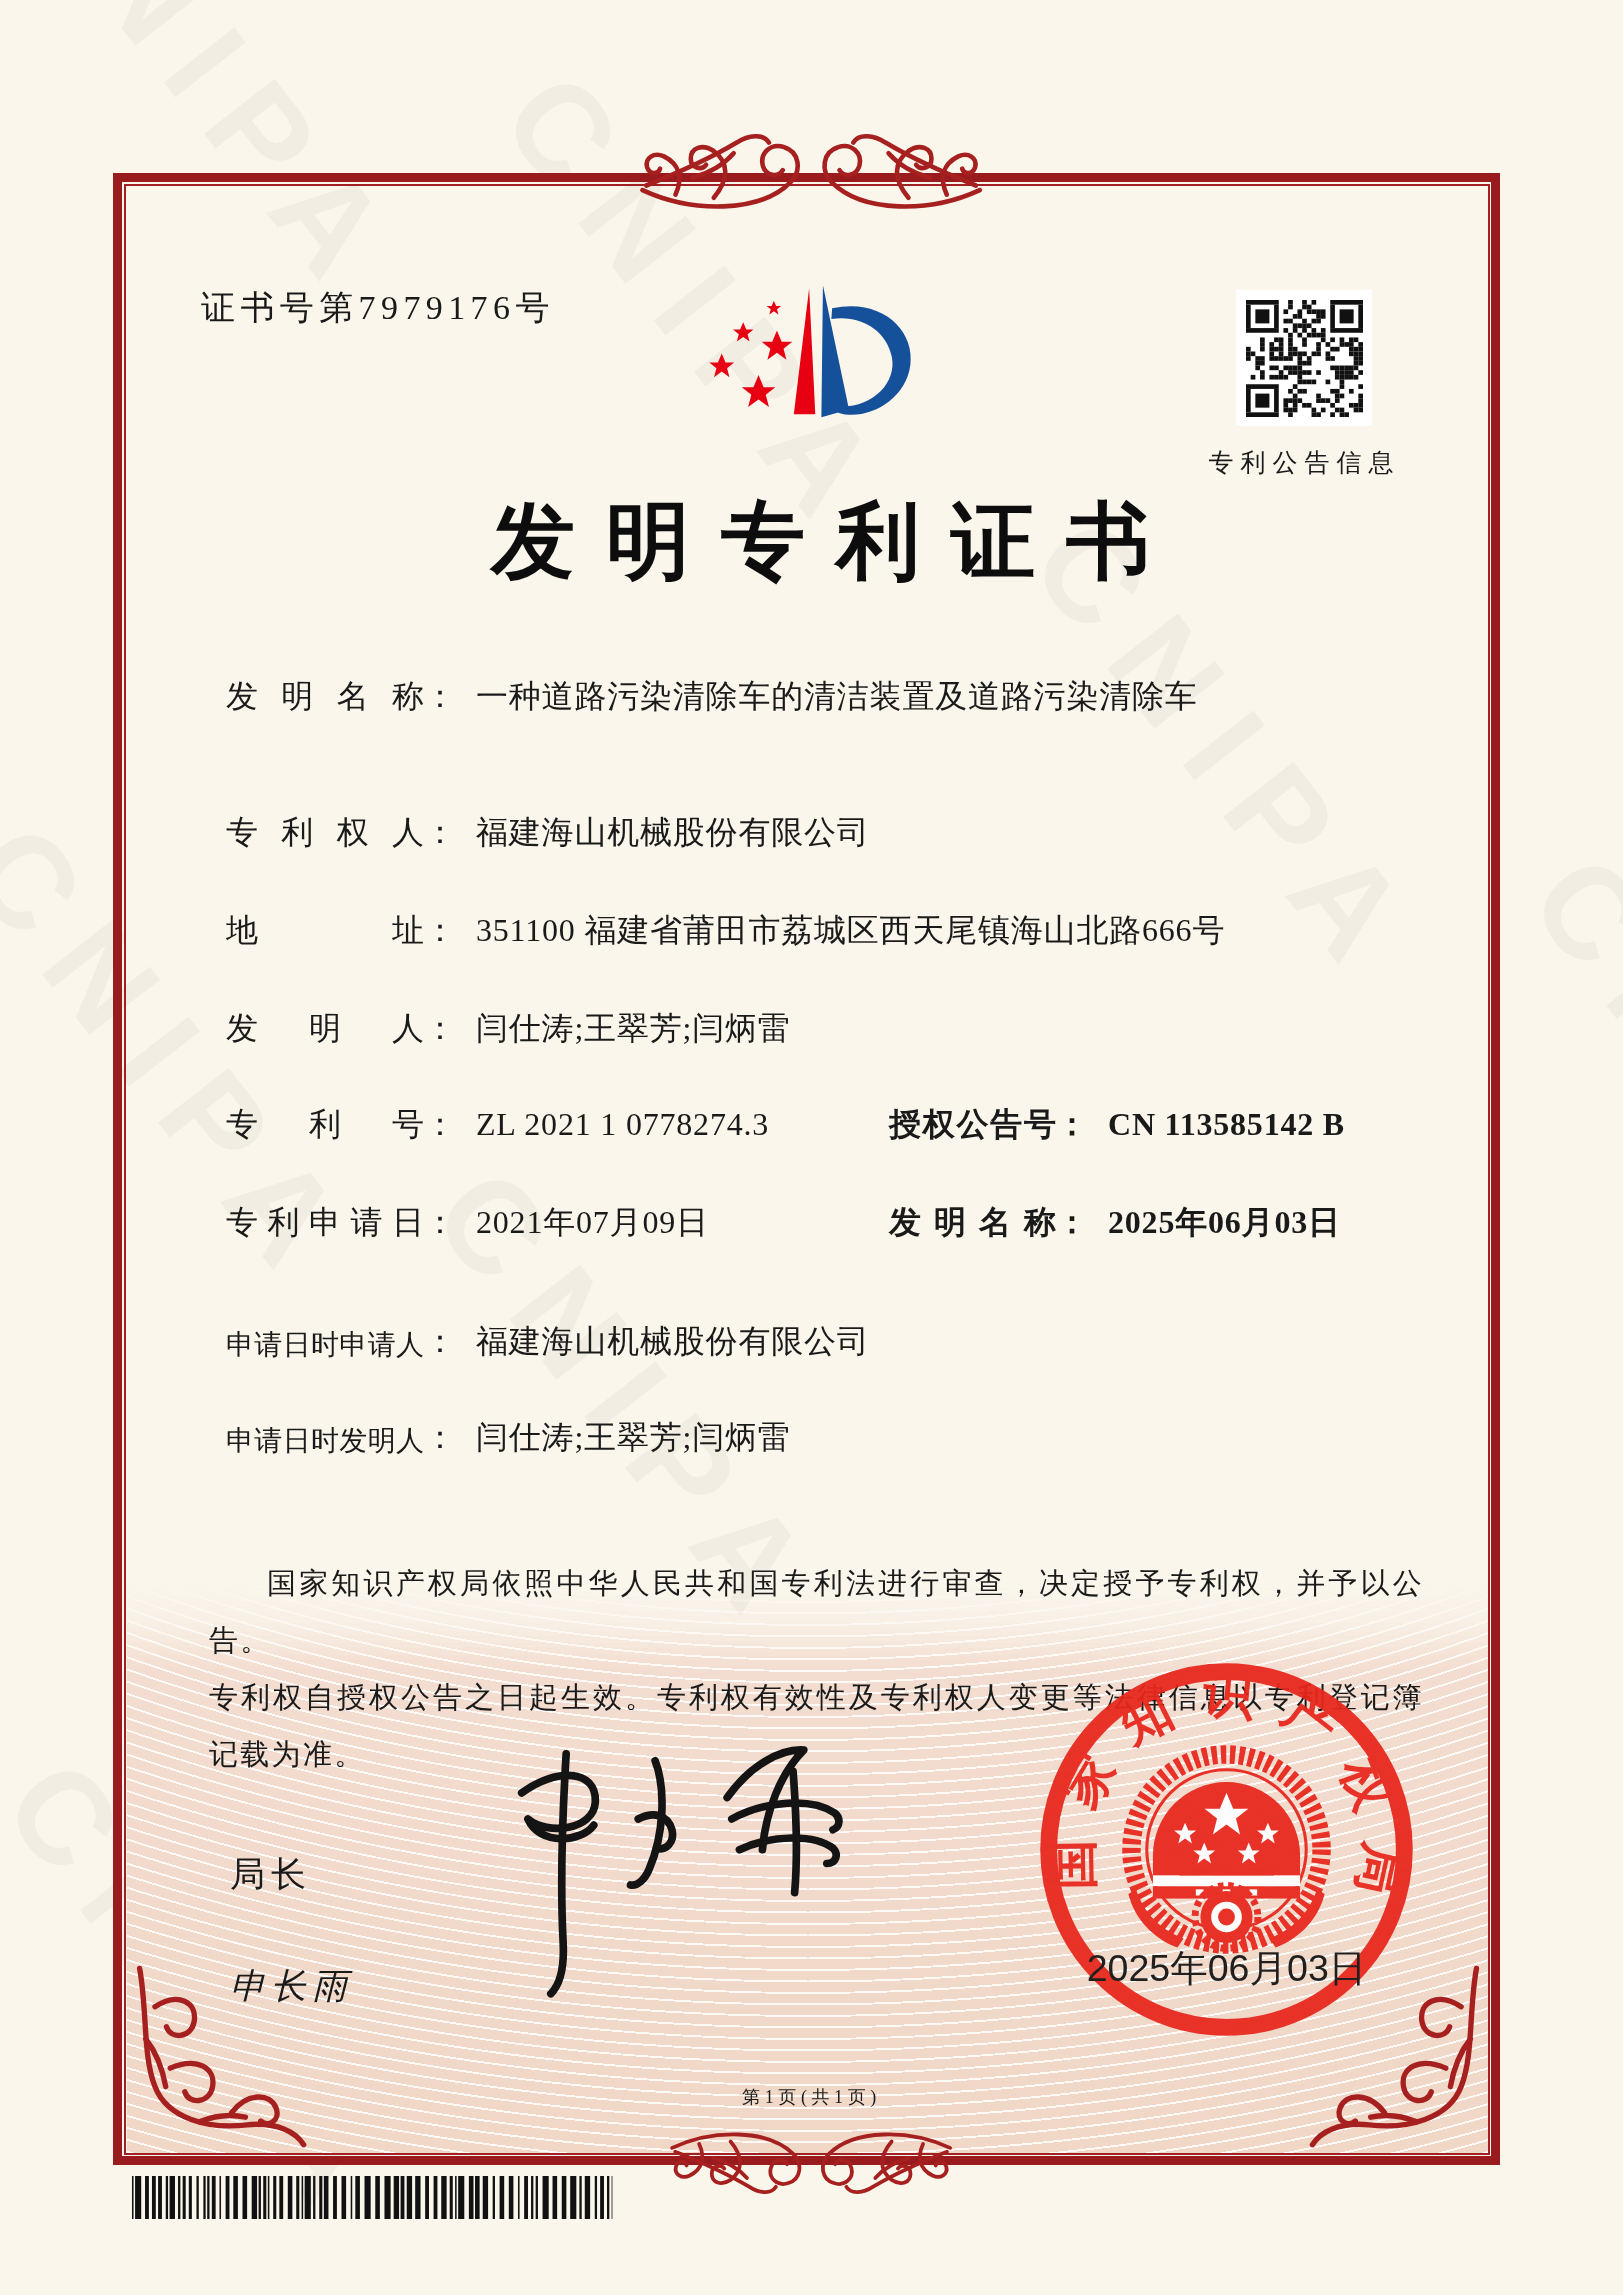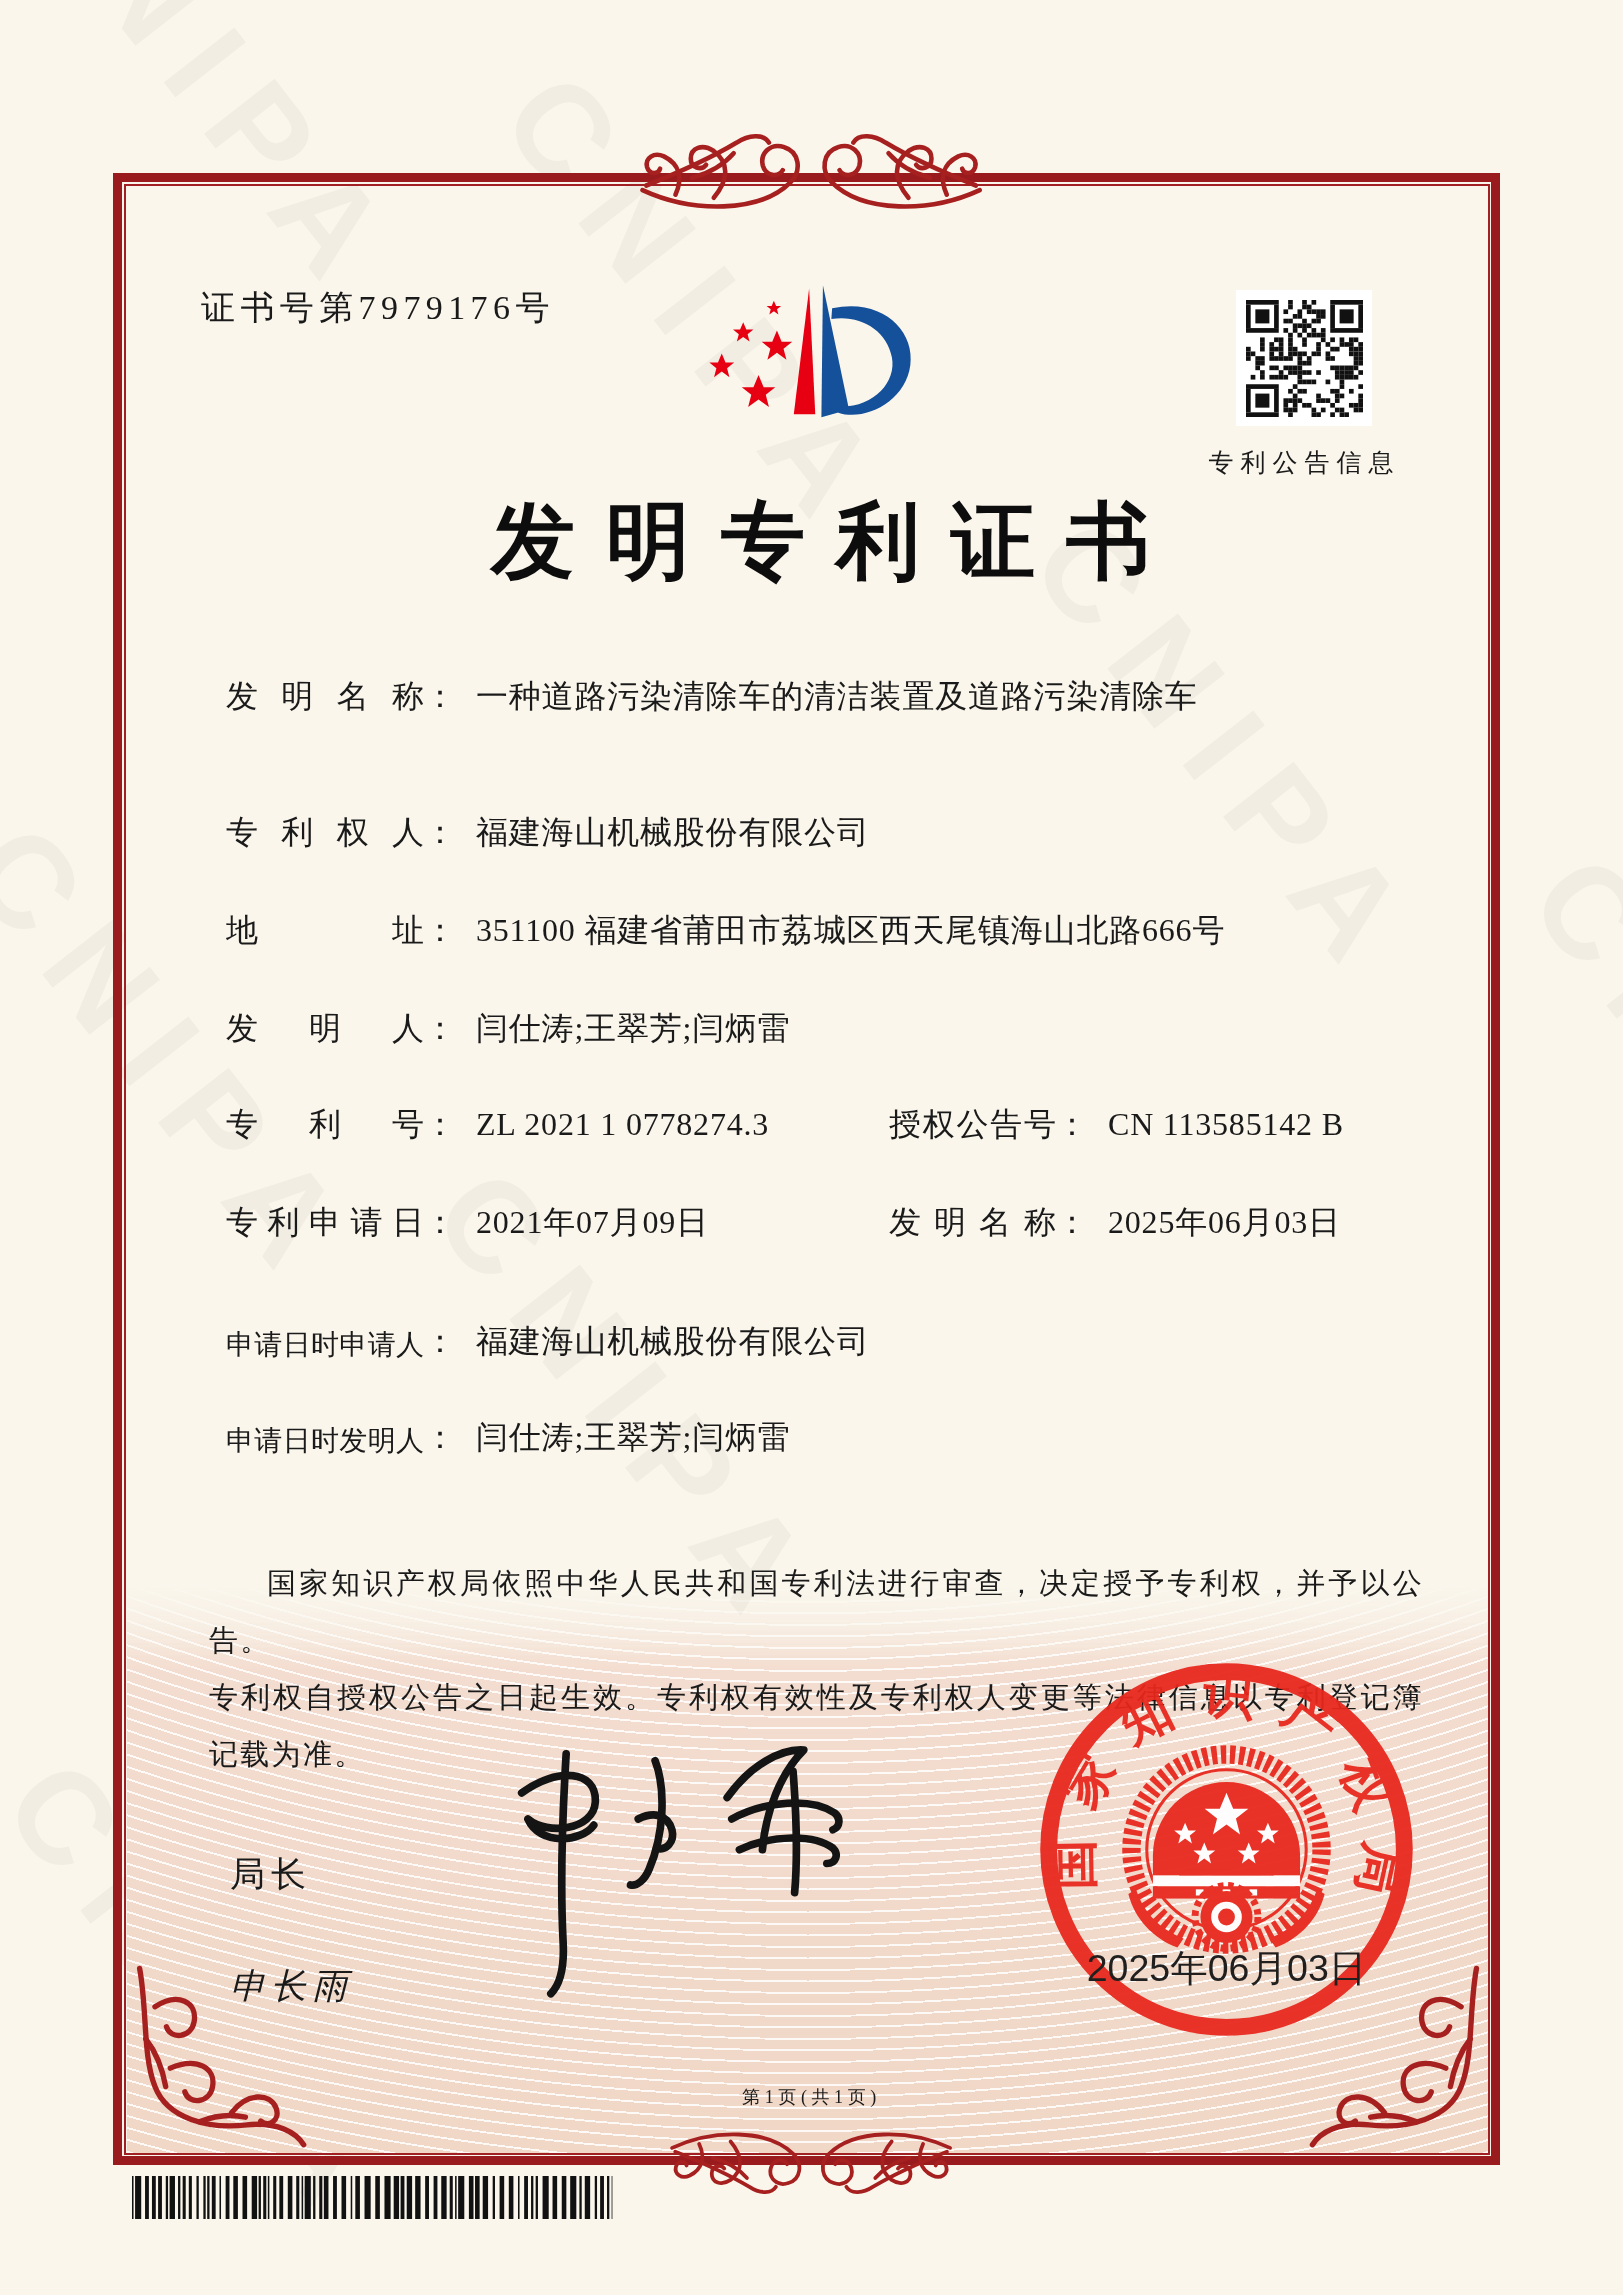--- a/index.html
+++ b/index.html
@@ -32,21 +32,21 @@
               font-size:25px;letter-spacing:7px;}
   .title{position:absolute;left:0;top:485px;width:100%;text-align:center;
          font-size:84px;font-weight:bold;letter-spacing:31px;text-indent:31px;color:#0d0d0d;padding-left:9px;}
   
   .row{position:absolute;left:226px;width:1242px;font-size:32px;white-space:nowrap;}
   .lbl{display:inline-block;width:198px;text-align:justify;text-align-last:justify;
        vertical-align:bottom;}
   .lbl.long{font-size:28px;margin-top:30px;}
   .colon{display:inline-block;margin-right:20px;}
   .val{letter-spacing:0.8px;text-align:right;}
-  .rcol{position:absolute;left:663px;top:0;}
+  .rcol{position:absolute;left:663px;top:0;font-weight:bold;}
   .rcol .lbl2{display:inline-block;width:167px;text-align:justify;text-align-last:justify;vertical-align:bottom;}
   
   .statement{position:absolute;left:209px;top:1555px;width:1215px;font-size:29px;
              line-height:57px;text-align:justify;letter-spacing:2.3px;}
   .statement .l1{text-indent:2em;}
   
   .signer-title{position:absolute;left:230px;top:1851px;font-size:35px;
                 font-family:"Liberation Sans",sans-serif;letter-spacing:6.1px;}
   .signer-name{position:absolute;left:230px;top:1963px;font-size:35px;
                font-family:"Liberation Sans",sans-serif;letter-spacing:6.1px;font-style:italic;}

